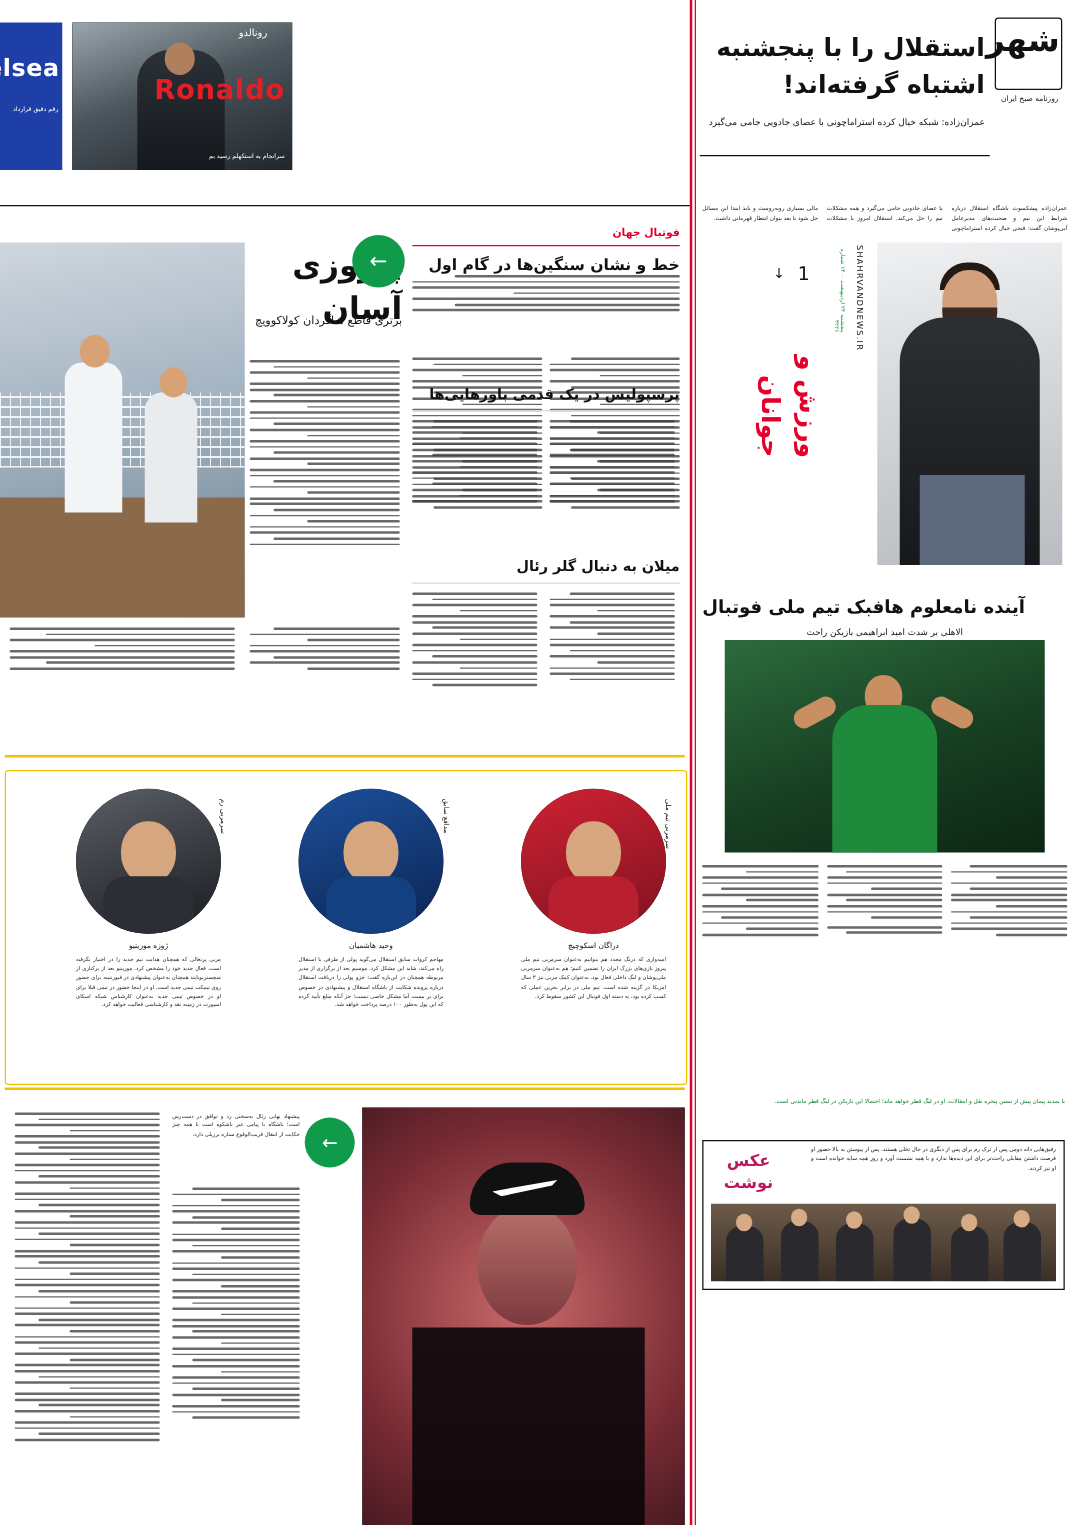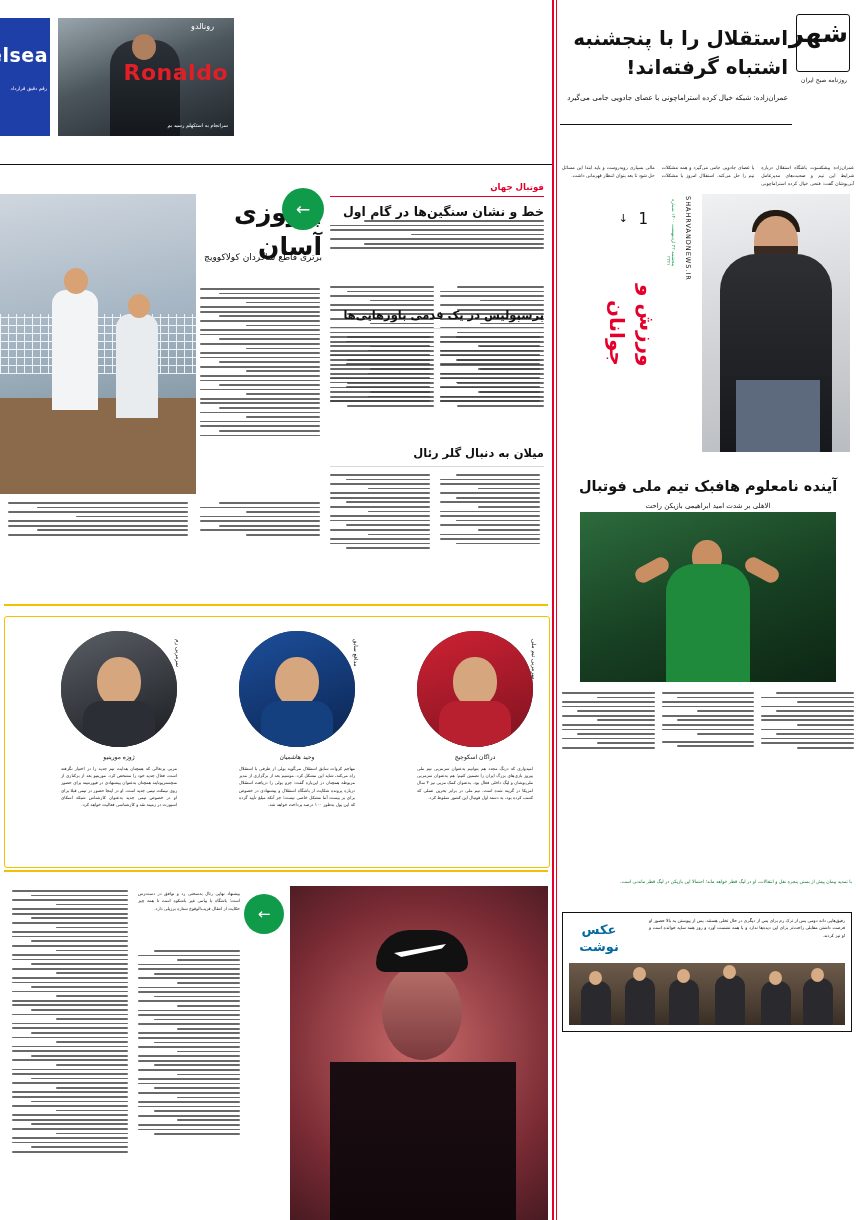--- a/index.html
+++ b/index.html
@@ -63,34 +63,34 @@
   .portrait .body{position:absolute;left:18px;top:60px;width:112px;height:198px;background:linear-gradient(180deg,#2d2f33 0%,#16181b 100%);border-radius:36px 36px 0 0;}
   .portrait .head{position:absolute;left:52px;top:22px;width:44px;height:52px;border-radius:48%;background:#d2a07c;}
   .portrait .beard{position:absolute;left:52px;top:52px;width:44px;height:26px;border-radius:0 0 22px 22px;background:#3a2b22;}
   .portrait .hair{position:absolute;left:50px;top:16px;width:48px;height:22px;border-radius:24px 24px 0 0;background:#241a14;}
   .portrait .jeans{position:absolute;left:34px;top:186px;width:84px;height:72px;background:#5d6a7d;}
   .pagenum{position:absolute;right:210px;top:50px;font-size:15px;color:#111;}
   .red-vert{position:absolute;right:196px;top:86px;width:62px;height:120px;color:#e4002b;font-size:20px;font-weight:bold;writing-mode:vertical-rl;text-orientation:mixed;direction:rtl;line-height:30px;}
   .arrow-down{position:absolute;right:230px;top:52px;font-size:11px;color:#111;}
 
   .sec2{position:absolute;right:4px;top:316px;width:292px;}
-  .sec2 .h{font-size:14.5px;font-weight:bold;color:#111;text-align:center;direction:rtl;line-height:21px;}
+  .sec2 .h{font-size:14.5px;font-weight:bold;color:#111;text-align:left;direction:rtl;line-height:21px;}
   .sec2 .sh{font-size:7px;color:#111;text-align:center;direction:rtl;margin-top:5px;}
   .photo-celeb{position:absolute;right:22px;top:352px;width:256px;height:170px;background:linear-gradient(160deg,#2c6b3c 0%,#173f22 55%,#0d2614 100%);overflow:hidden;}
   .photo-celeb .torso{position:absolute;left:86px;top:52px;width:84px;height:118px;background:#1f8a3c;border-radius:28px 28px 0 0;}
   .photo-celeb .hd{position:absolute;left:112px;top:28px;width:30px;height:34px;border-radius:48%;background:#c98f62;}
   .photo-celeb .armL{position:absolute;left:54px;top:50px;width:36px;height:16px;background:#c98f62;transform:rotate(-28deg);border-radius:8px;}
   .photo-celeb .armR{position:absolute;left:164px;top:50px;width:36px;height:16px;background:#c98f62;transform:rotate(28deg);border-radius:8px;}
 
   .rbody{position:absolute;right:4px;top:532px;width:292px;height:180px;columns:3;column-gap:7px;font-size:4.3px;line-height:7.4px;color:#222;direction:rtl;text-align:justify;}
   .note-green{position:absolute;right:6px;top:718px;width:288px;font-size:4.6px;color:#0a7a2f;direction:rtl;line-height:8px;}
 
   .photobox{position:absolute;right:6px;top:752px;width:288px;height:118px;border:1px solid #111;}
   .photobox .cap{position:absolute;right:6px;top:4px;width:196px;font-size:4.4px;line-height:7.4px;color:#111;direction:rtl;text-align:justify;}
-  .photobox .tag{position:absolute;left:8px;top:8px;width:56px;text-align:center;font-size:13px;font-weight:bold;color:#0369a1;line-height:17px;}
+  .photobox .tag{position:absolute;left:8px;top:8px;width:56px;text-align:center;font-size:13px;font-weight:bold;color:#be185d;line-height:17px;}
   .photobox .img{position:absolute;right:6px;bottom:6px;width:276px;height:62px;background:linear-gradient(180deg,#6d5b4a 0%,#3a2f26 100%);overflow:hidden;}
   .photobox .img .p{position:absolute;bottom:0;width:30px;height:44px;border-radius:12px 12px 0 0;background:#2a2a2e;}
   .photobox .img .h{position:absolute;width:13px;height:14px;border-radius:50%;background:#d7ab84;}
 
   
   .lpanel{left:0;top:160px;width:552px;bottom:0;}
   .lrule{position:absolute;left:0;width:552px;height:1px;background:#111;}
 
   
   .ysep{position:absolute;background:#f2c200;}

